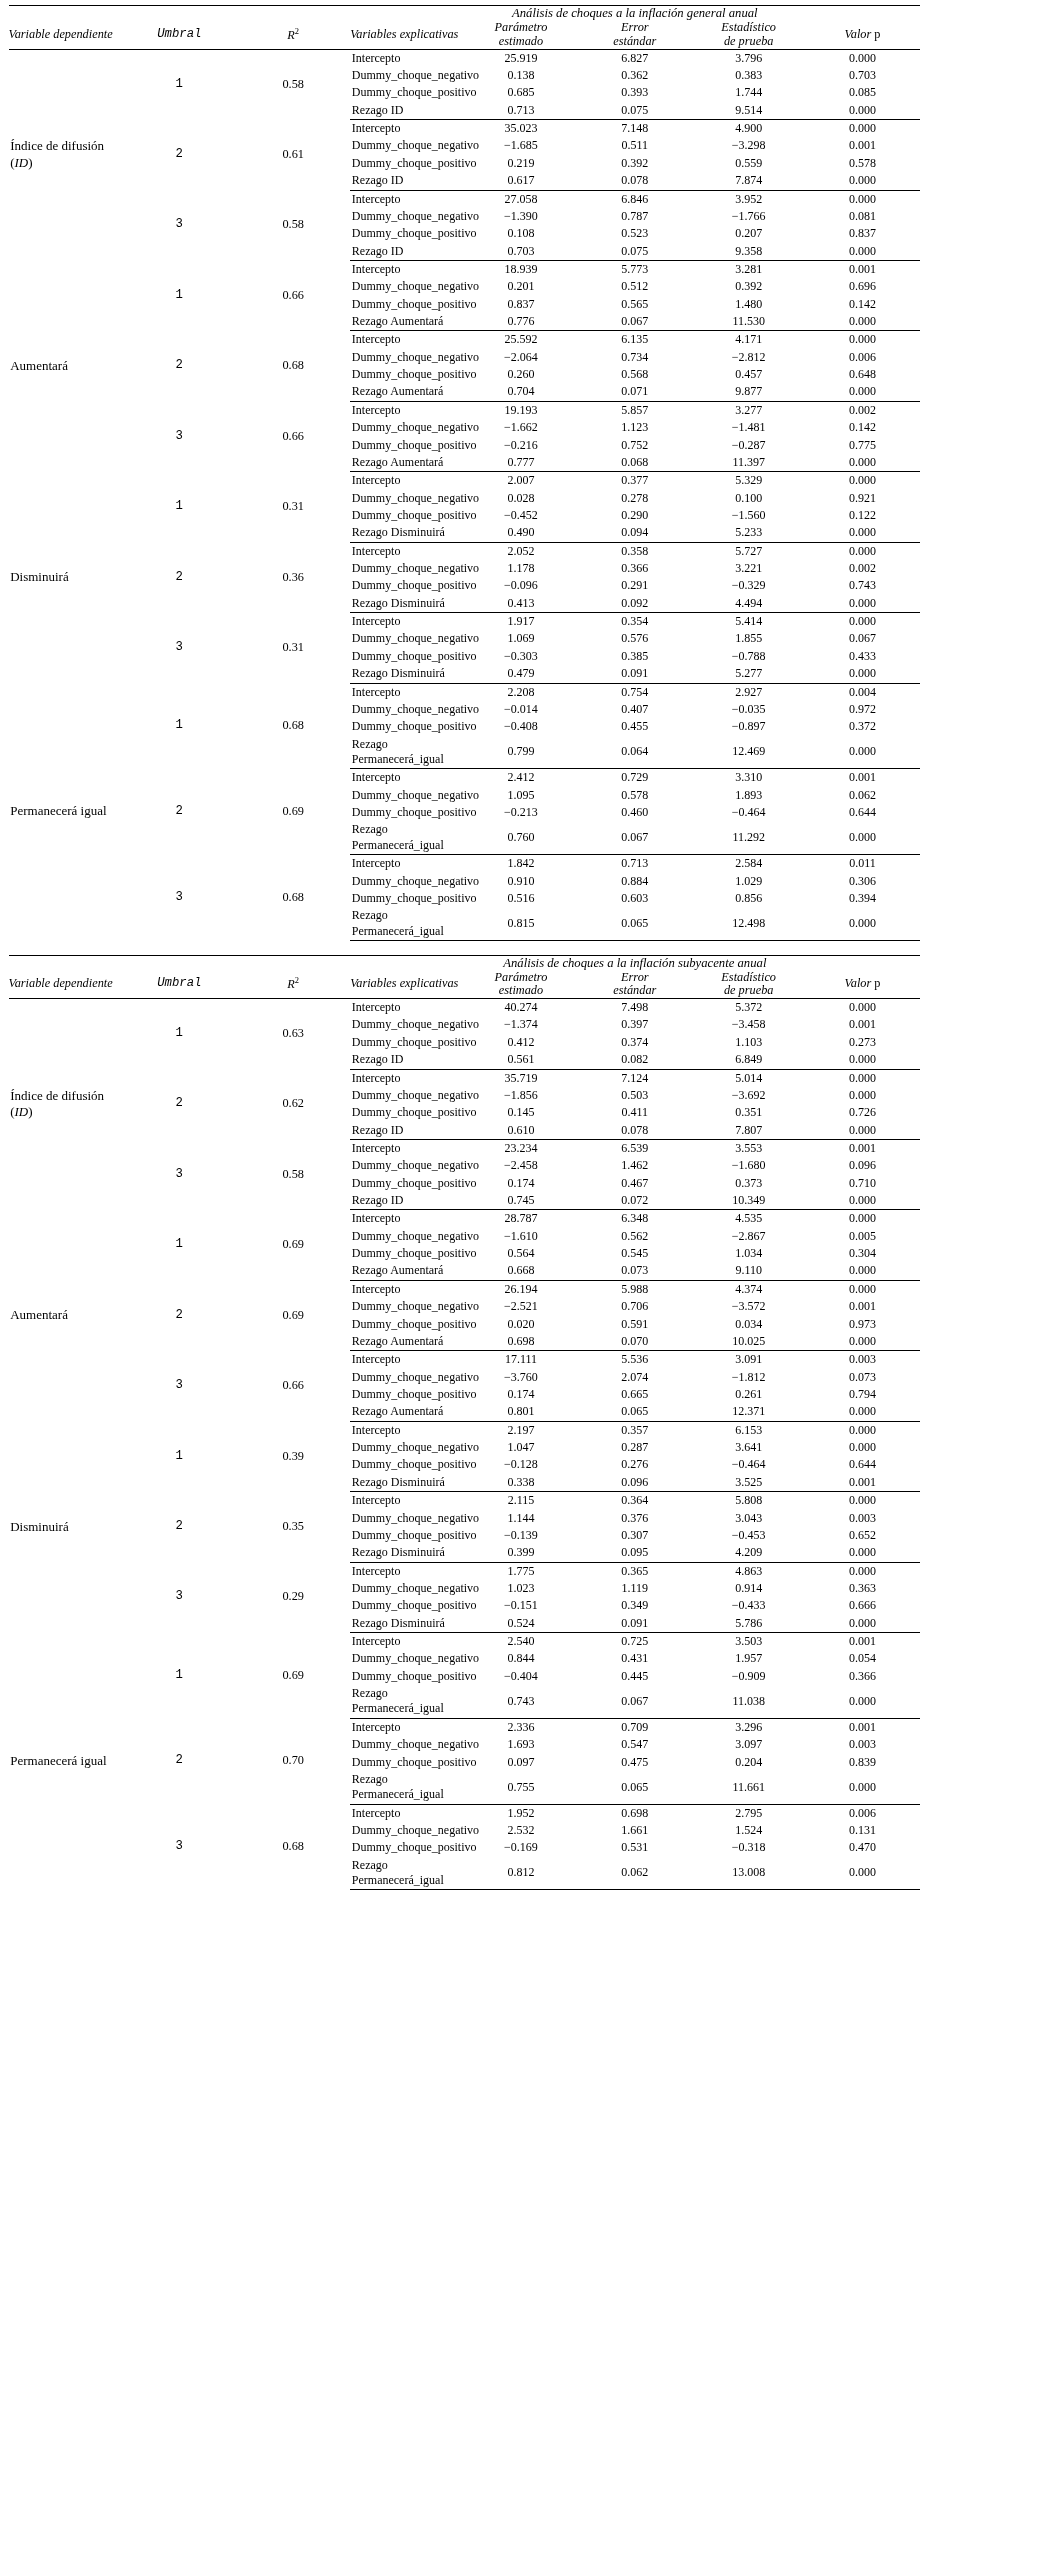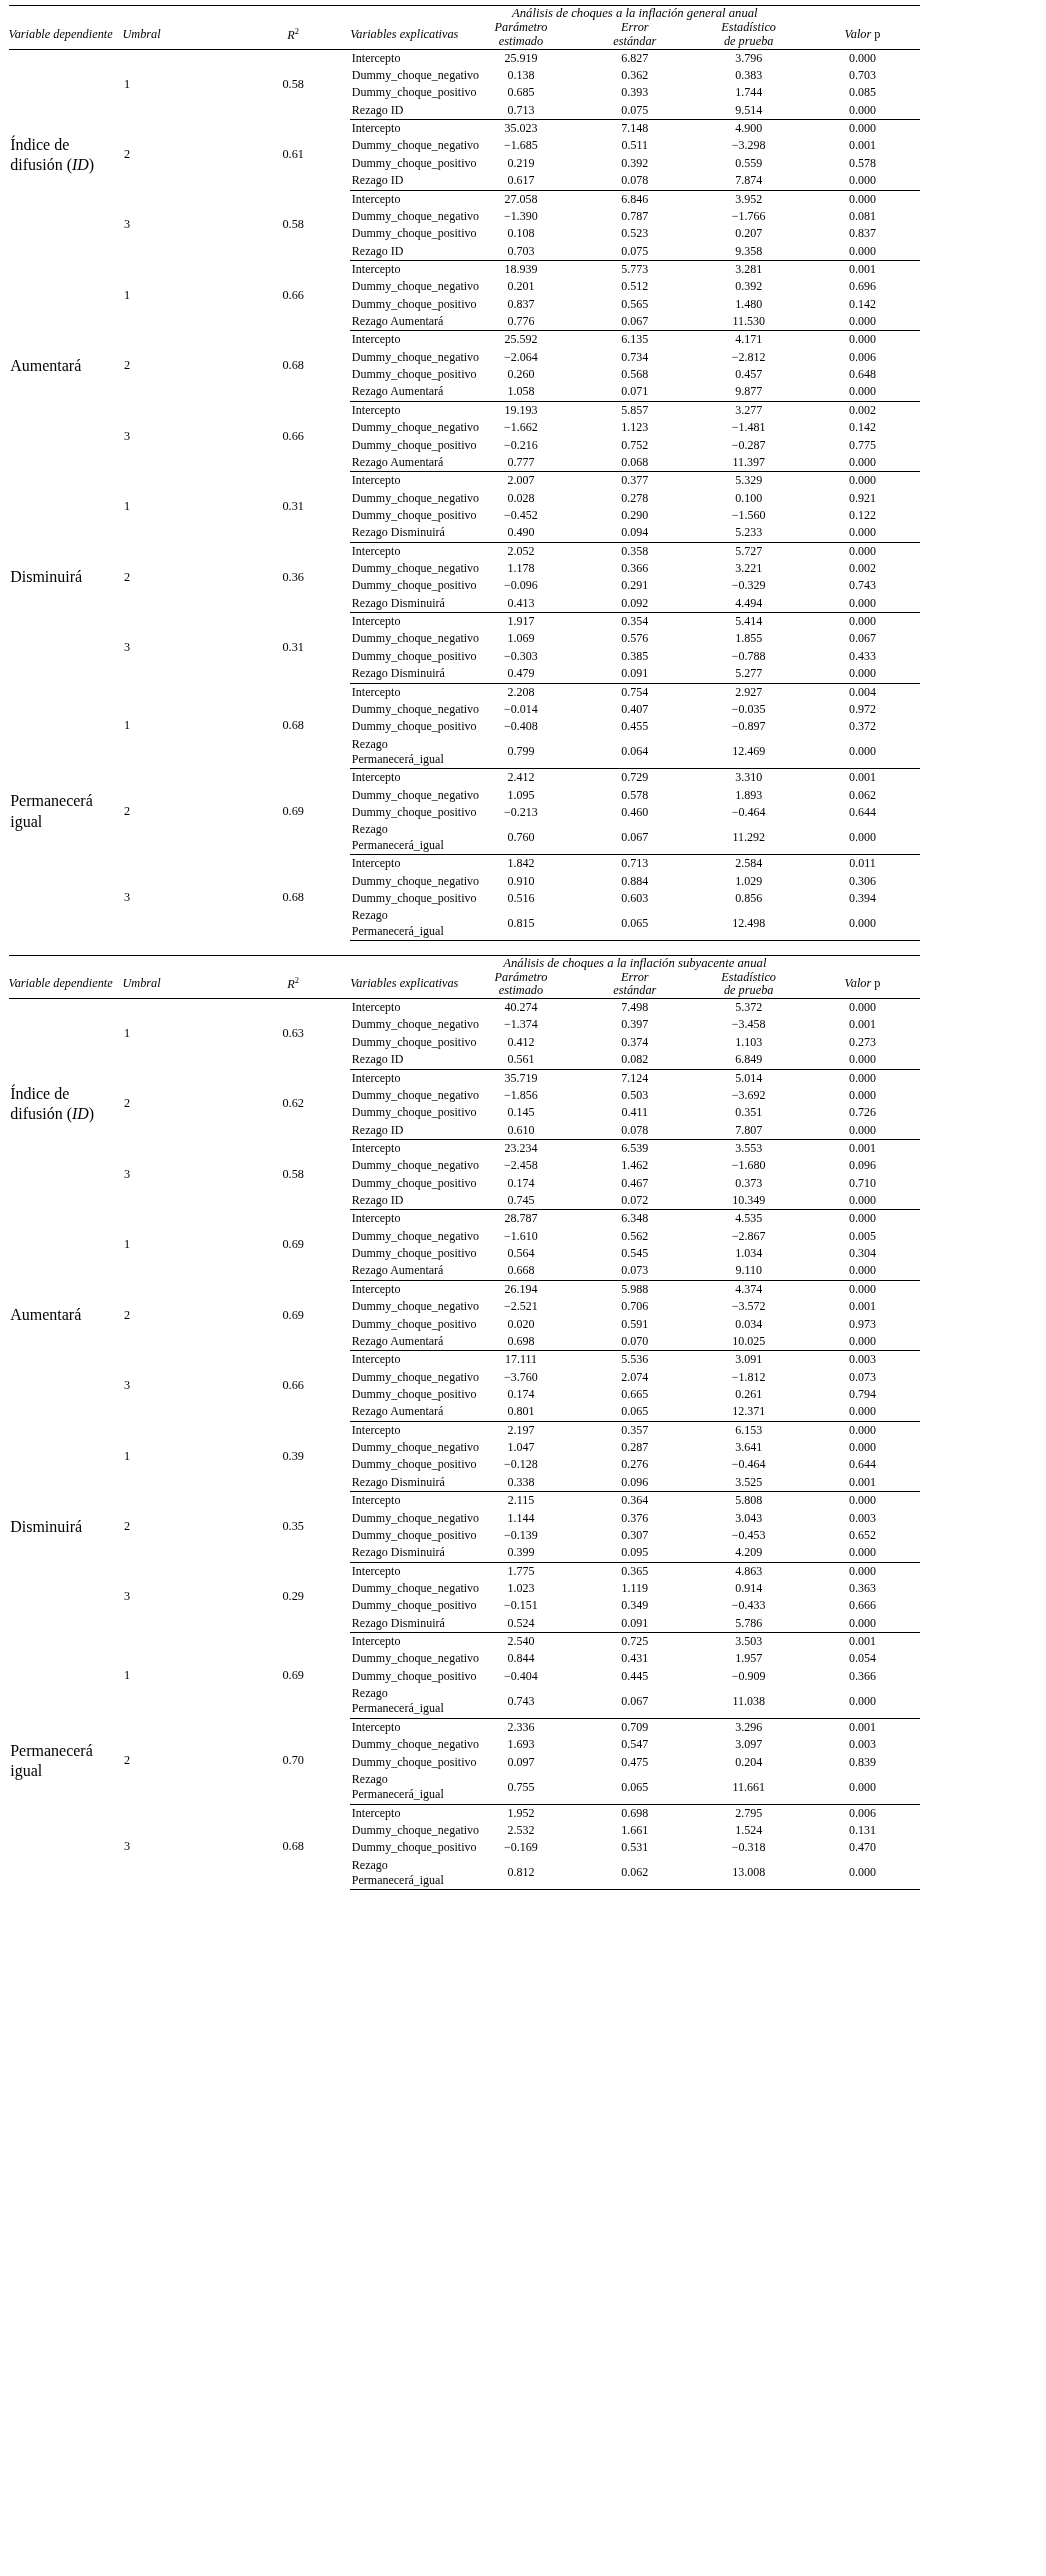--- a/index.html
+++ b/index.html
@@ -43,35 +43,35 @@
     text-align: center;
     padding: 2.5px 1.7px 4.2px 1.7px;
     line-height: 1.12;
     margin-left: 16px;
   }
   .hdr td.left { text-align: left; }
   .hdr sup { font-style: normal; font-size: 8.5px; }
   .hdr .nonital { font-style: normal; }
 
   td.c-var   { width: 149px; text-align: left;   padding-left: 1.7px; }
-  td.c-umb   { width: 70px;  text-align: left; }
+  td.c-umb   { width: 70px;  text-align: center; font-family: Liberation Mono, monospace; }
   td.c-r2    { width: 66px;  text-align: center; }
   td.c-expl  { width: 255px; text-align: left;   padding-left: 6.8px; }
   td.c-par   { width: 112px; text-align: center; }
   td.c-err   { width: 102px; text-align: center; }
   td.c-est   { width: 119px; text-align: center; }
   td.c-val   { width: 93px; text-align: center; }
 
   tr.drow td {
     font-size: 12px;
     padding: 1px 1.7px;
     line-height: 1.28;
   }
   tr.drow td.c-expl { font-size: 12px; }
-  tr.drow td.c-var { font-size: 16px; }
+  tr.drow td.c-var { font-size: 13px; }
   tr.drow td.c-umb, tr.drow td.c-r2 { font-size: 12.3px; }
 
   .grp-sep td { border-bottom: 0.6px solid #000; }
   .blk-sep td { border-bottom: 0.8px solid #000; }
 
   .num { font-variant-numeric: tabular-nums; }
 </style>
 </head>
 <body>
 
@@ -233,21 +233,21 @@
           </tr>
           <tr class="drow">
             <td class="c-expl">Dummy_choque_positivo</td>
             <td class="c-par num">0.260</td>
             <td class="c-err num">0.568</td>
             <td class="c-est num">0.457</td>
             <td class="c-val num">0.648</td>
           </tr>
           <tr class="drow grp-sep">
             <td class="c-expl">Rezago Aumentará</td>
-            <td class="c-par num">1.058</td>
+            <td class="c-par num">0.704</td>
             <td class="c-err num">0.071</td>
             <td class="c-est num">9.877</td>
             <td class="c-val num">0.000</td>
           </tr>
           <tr class="drow">
             <td class="c-umb" rowspan="4">3</td>
             <td class="c-r2" rowspan="4">0.66</td>
             <td class="c-expl">Intercepto</td>
             <td class="c-par num">19.193</td>
             <td class="c-err num">5.857</td>

